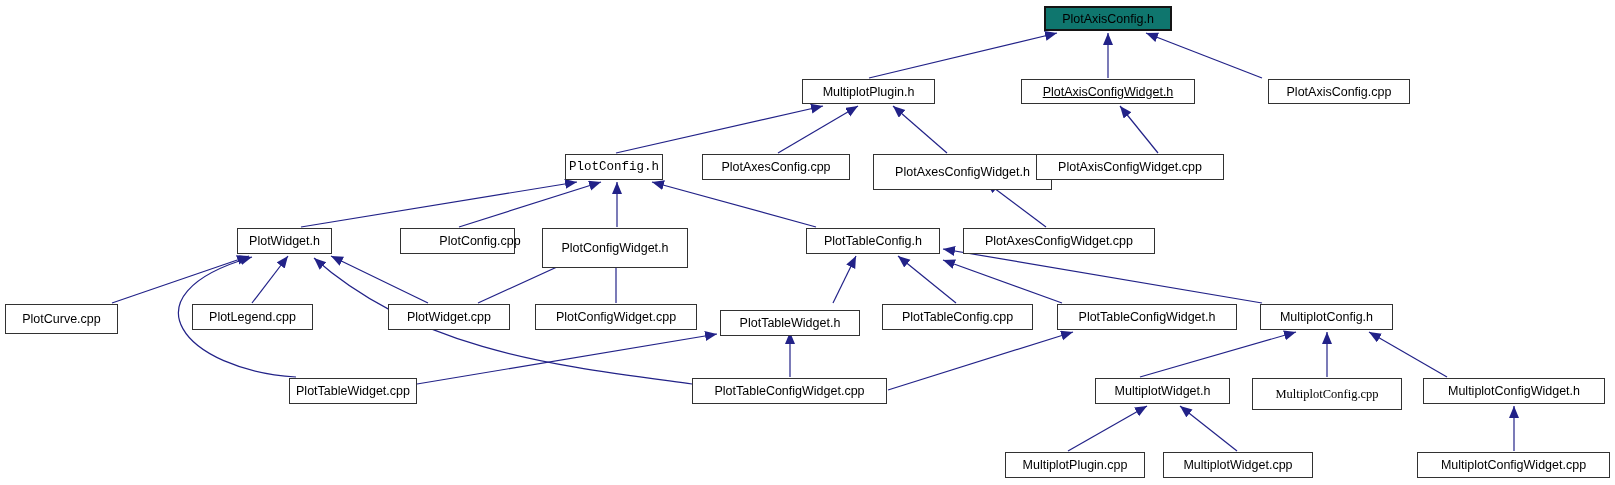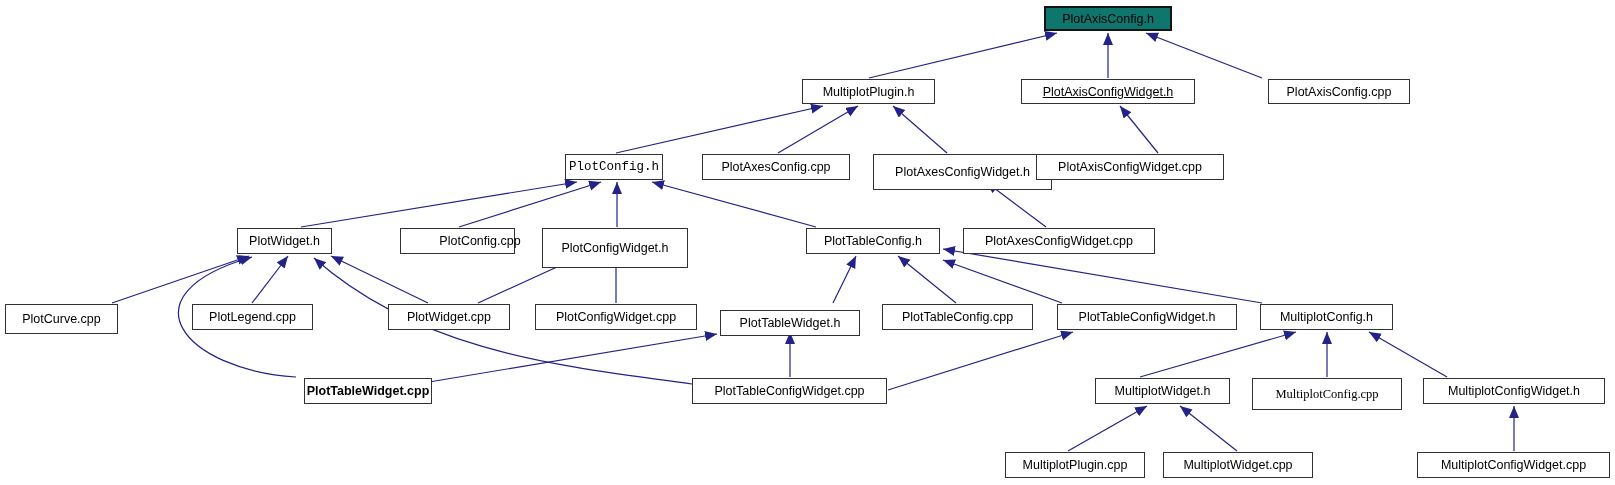--- a/index.html
+++ b/index.html
@@ -87,21 +87,21 @@
     <div class="node" style="left: 806px; top: 228px; width: 134px; height: 26px;">PlotTableConfig.h</div>
     <div class="node" style="left: 963px; top: 228px; width: 192px; height: 26px;">PlotAxesConfigWidget.cpp</div>
     <div class="node" style="left: 5px; top: 304px; width: 113px; height: 30px;">PlotCurve.cpp</div>
     <div class="node" style="left: 192px; top: 304px; width: 121px; height: 26px;">PlotLegend.cpp</div>
     <div class="node" style="left: 388px; top: 304px; width: 122px; height: 26px;">PlotWidget.cpp</div>
     <div class="node" style="left: 535px; top: 304px; width: 162px; height: 26px;">PlotConfigWidget.cpp</div>
     <div class="node" style="left: 720px; top: 304px; width: 140px; height: 26px; margin-top: 6px;">PlotTableWidget.h</div>
     <div class="node" style="left: 882px; top: 304px; width: 151px; height: 26px;">PlotTableConfig.cpp</div>
     <div class="node" style="left: 1057px; top: 304px; width: 180px; height: 26px;">PlotTableConfigWidget.h</div>
     <div class="node" style="left: 1260px; top: 304px; width: 133px; height: 26px;">MultiplotConfig.h</div>
-    <div class="node" style="left: 304px; top: 378px; width: 128px; height: 26px; font-weight: bold;">PlotTableWidget.cpp</div>
+    <div class="node" style="left: 289px; top: 378px; width: 128px; height: 26px;">PlotTableWidget.cpp</div>
     <div class="node" style="left: 692px; top: 378px; width: 195px; height: 26px;">PlotTableConfigWidget.cpp</div>
     <div class="node" style="left: 1095px; top: 378px; width: 135px; height: 26px;">MultiplotWidget.h</div>
     <div class="node" style="left: 1252px; top: 378px; width: 150px; height: 32px; font-family: Liberation Serif, serif;">MultiplotConfig.cpp</div>
     <div class="node" style="left: 1423px; top: 378px; width: 182px; height: 26px;">MultiplotConfigWidget.h</div>
     <div class="node" style="left: 1005px; top: 452px; width: 140px; height: 26px;">MultiplotPlugin.cpp</div>
     <div class="node" style="left: 1163px; top: 452px; width: 150px; height: 26px;">MultiplotWidget.cpp</div>
     <div class="node" style="left: 1417px; top: 452px; width: 193px; height: 26px;">MultiplotConfigWidget.cpp</div>
   </div>
 
 </body></html>

